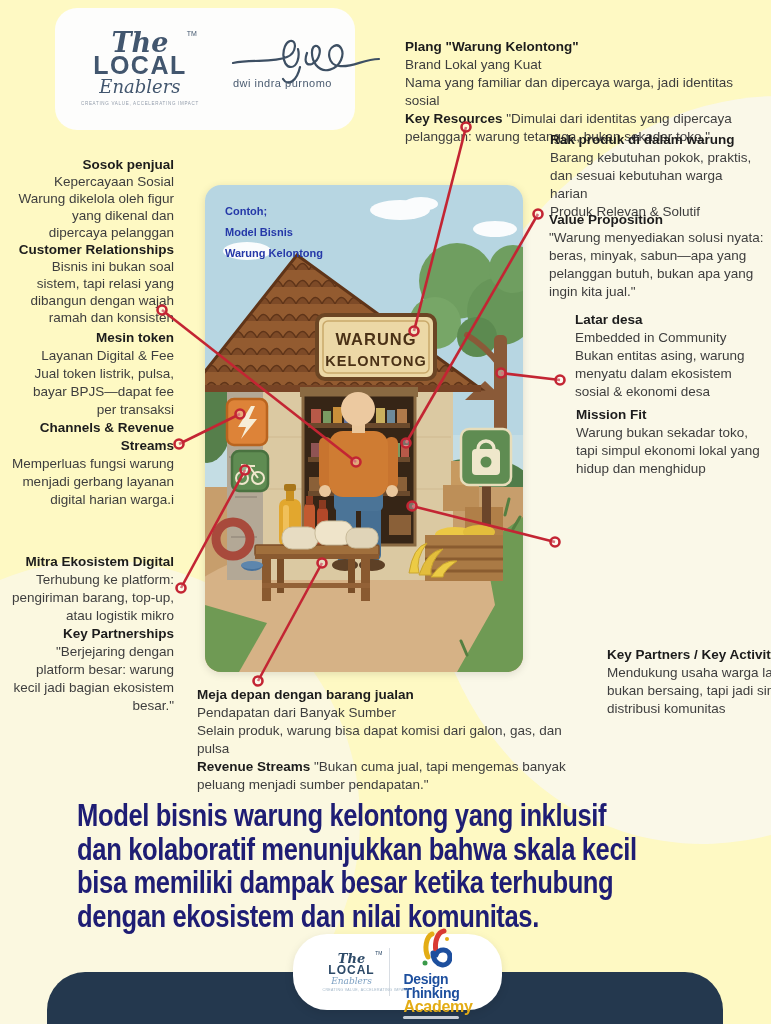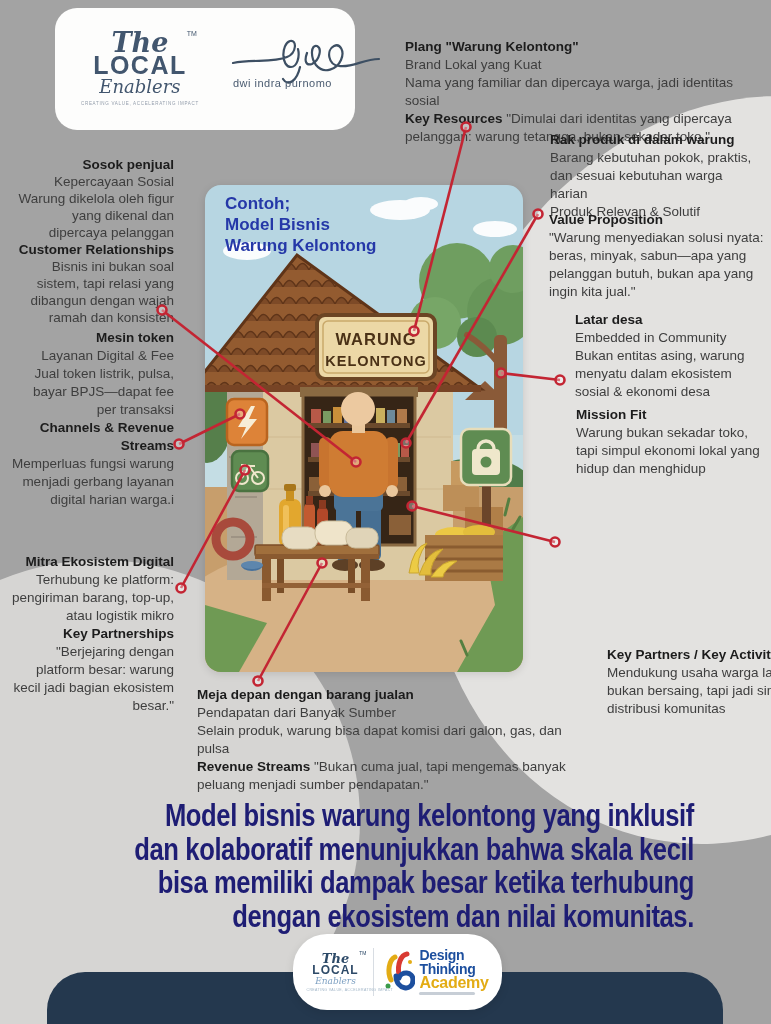--- a/index.html
+++ b/index.html
@@ -1,16 +1,16 @@
 <!DOCTYPE html>
 <html><head>
 <meta charset="utf-8">
 <style>
   html,body{margin:0;padding:0;background:#ffffff;}
-  .page{position:relative;width:771px;height:1024px;background:#a3a3a3;overflow:hidden;
+  .page{position:relative;width:771px;height:1024px;background:#fef9c3;overflow:hidden;
         font-family:"Liberation Sans",sans-serif;color:#3b3b3b;}
   
   .sw{position:absolute;background:#f8f7f4;border-radius:50%;}
   .sw1{width:620px;height:760px;left:430px;top:90px;transform:rotate(18deg);opacity:.75;}
   .sw2{width:520px;height:520px;left:-160px;top:560px;opacity:.6;}
   .brand-card{position:absolute;left:55px;top:8px;width:300px;height:122px;background:#fdfdfc;
               border-radius:22px;display:flex;align-items:center;}
   
   .tle{position:relative;width:118px;text-align:center;color:#42566e;margin-left:26px;}
   .tle-the{font-family:"DejaVu Serif",serif;font-style:italic;font-size:27px;font-weight:700;line-height:22px;}
@@ -23,42 +23,42 @@
   .sig-name{position:absolute;left:2px;top:48px;font-size:11px;letter-spacing:.5px;color:#4a5b70;}
   
   .callout{position:absolute;font-size:13.5px;line-height:18px;color:#3e3e3e;z-index:4;}
   .callout p{margin:0;}
   .callout strong{color:#1c1c1c;font-weight:700;}
   .align-r{text-align:right;}
   
   .illus{position:absolute;left:205px;top:185px;width:318px;height:487px;border-radius:16px;
          overflow:hidden;z-index:2;box-shadow:0 2px 8px rgba(0,0,0,.12);}
   .illus svg{display:block;}
-  .contoh{position:absolute;left:20px;top:8px;font-size:17px;line-height:21px;font-weight:800;
+  .contoh{position:absolute;left:20px;top:16px;font-size:11px;line-height:21px;font-weight:800;
           color:#2538a8;z-index:3;}
   
   .connector-layer{position:absolute;left:0;top:0;z-index:5;pointer-events:none;}
   
-  .statement{position:absolute;left:0;top:799px;width:771px;text-align:right;z-index:4;}
+  .statement{position:absolute;left:0;top:799px;width:771px;text-align:left;z-index:4;}
   .st-line{font-size:32px;line-height:33.5px;font-weight:700;letter-spacing:-.5px;color:#1e1d74;
            transform:scaleX(.8);transform-origin:50% 50%;white-space:nowrap;}
   
   .footer-band{position:absolute;left:47px;top:972px;width:676px;height:60px;background:#24384e;
                border-radius:38px 38px 0 0;z-index:3;}
   .footer-pill{position:absolute;left:293px;top:934px;width:209px;height:76px;background:#ffffff;
                border-radius:34px;z-index:6;display:flex;align-items:center;justify-content:center;
                box-shadow:0 3px 10px rgba(0,0,0,.10);}
   .mini-tle{position:relative;width:58px;text-align:center;color:#2d4a68;}
   .mini-the{font-family:"DejaVu Serif",serif;font-style:italic;font-size:13px;font-weight:700;line-height:11px;}
   .mini-local{font-size:12px;font-weight:800;letter-spacing:1px;line-height:12px;}
   .mini-enablers{font-family:"DejaVu Serif",serif;font-style:italic;font-size:9px;line-height:10px;color:#7da0c2;}
   .mini-tag{font-size:3.5px;color:#9fb4c6;letter-spacing:.4px;margin-top:2px;white-space:nowrap;}
   .mini-tm{position:absolute;right:-2px;top:-3px;font-size:5px;}
   .pill-divider{width:1px;height:48px;background:#d8dde3;margin:0 9px;}
-  .dta{display:flex;align-items:center;}
+  .dta{display:flex;align-items:center;flex-direction:column;}
   .dta-text{margin-left:4px;}
   .dta-l1,.dta-l2{font-size:14px;font-weight:800;line-height:13.5px;color:#1d4f9e;letter-spacing:-.3px;}
   .dta-l3{font-size:16px;font-weight:800;line-height:14px;color:#e3ac15;letter-spacing:-.3px;}
   .dta-sub{height:3px;width:56px;background:#c7ced6;border-radius:2px;margin-top:2px;}
 </style>
 </head>
 <body>
 
 <div class="page">
 

